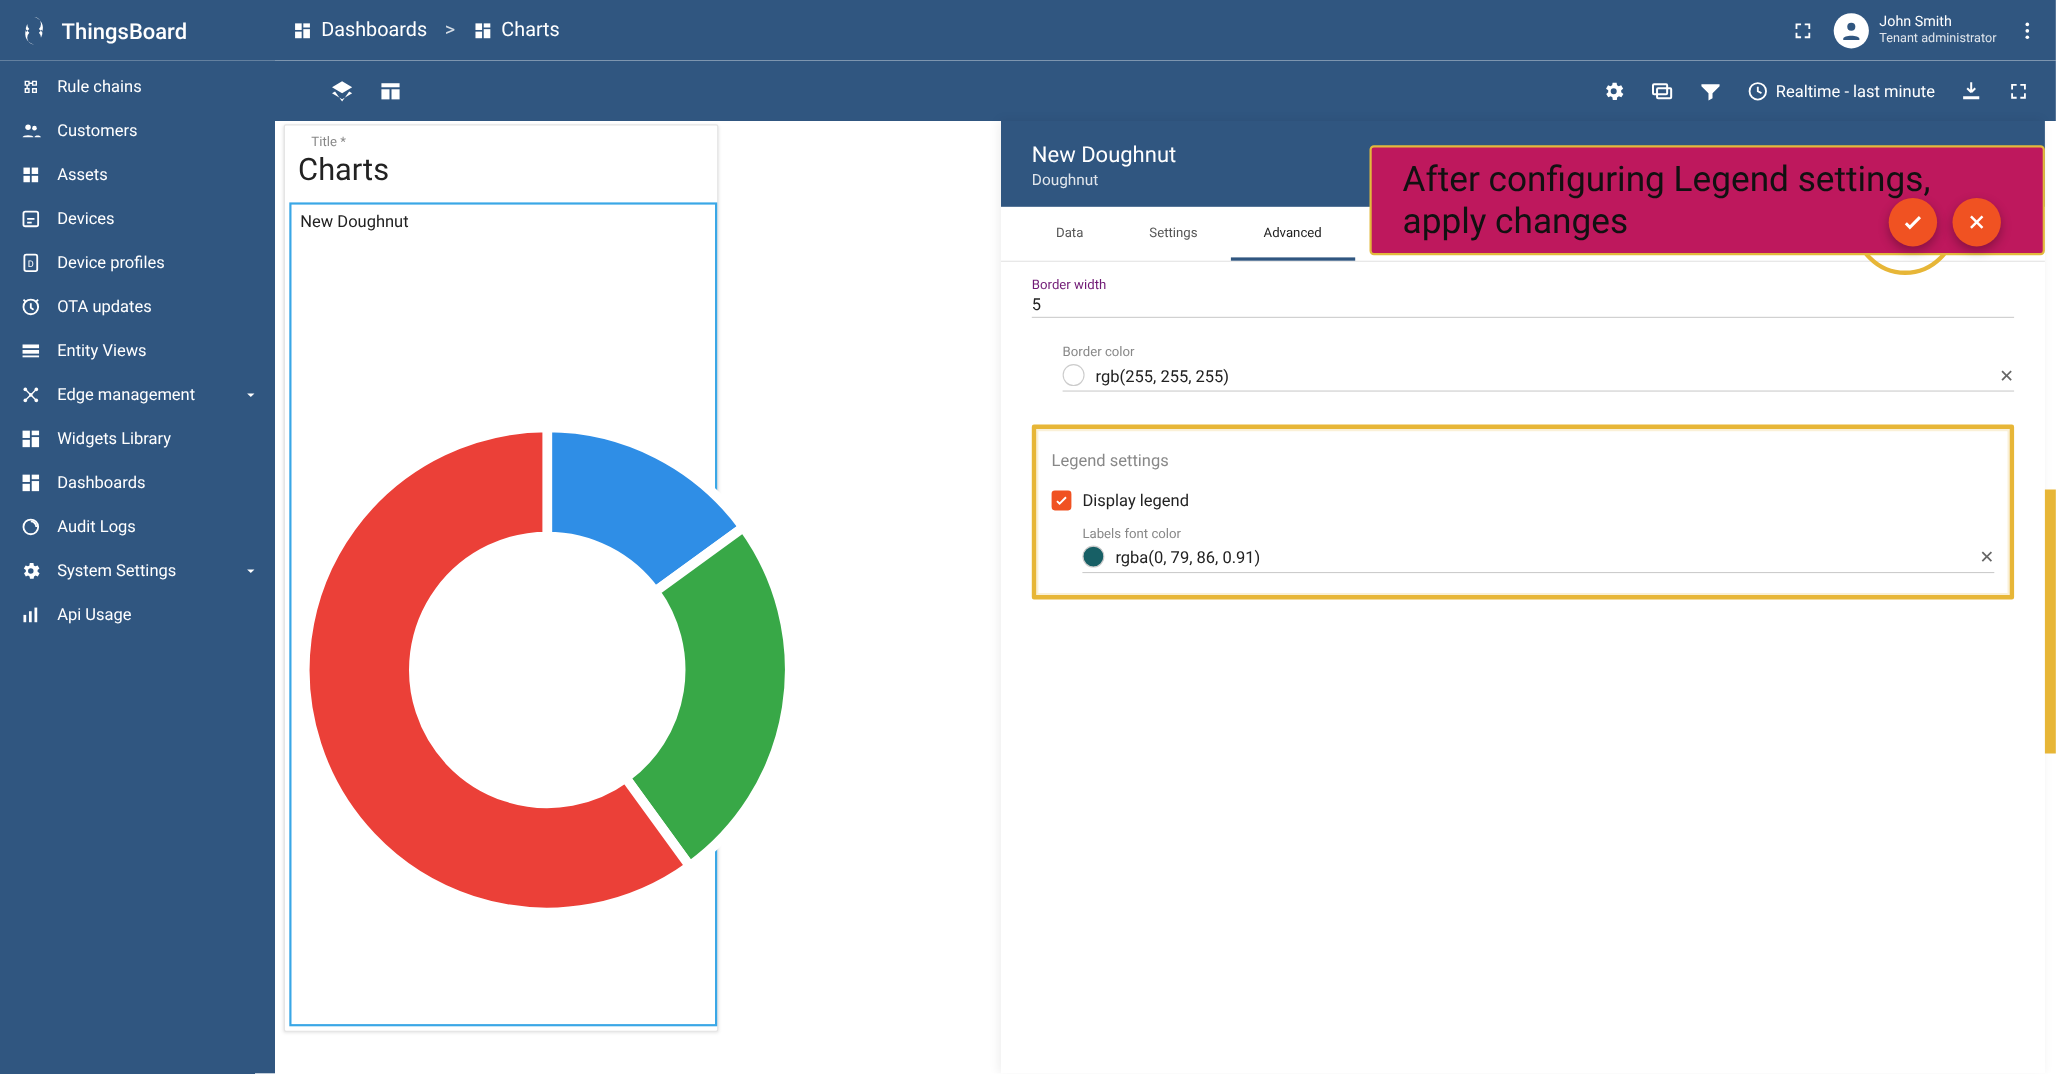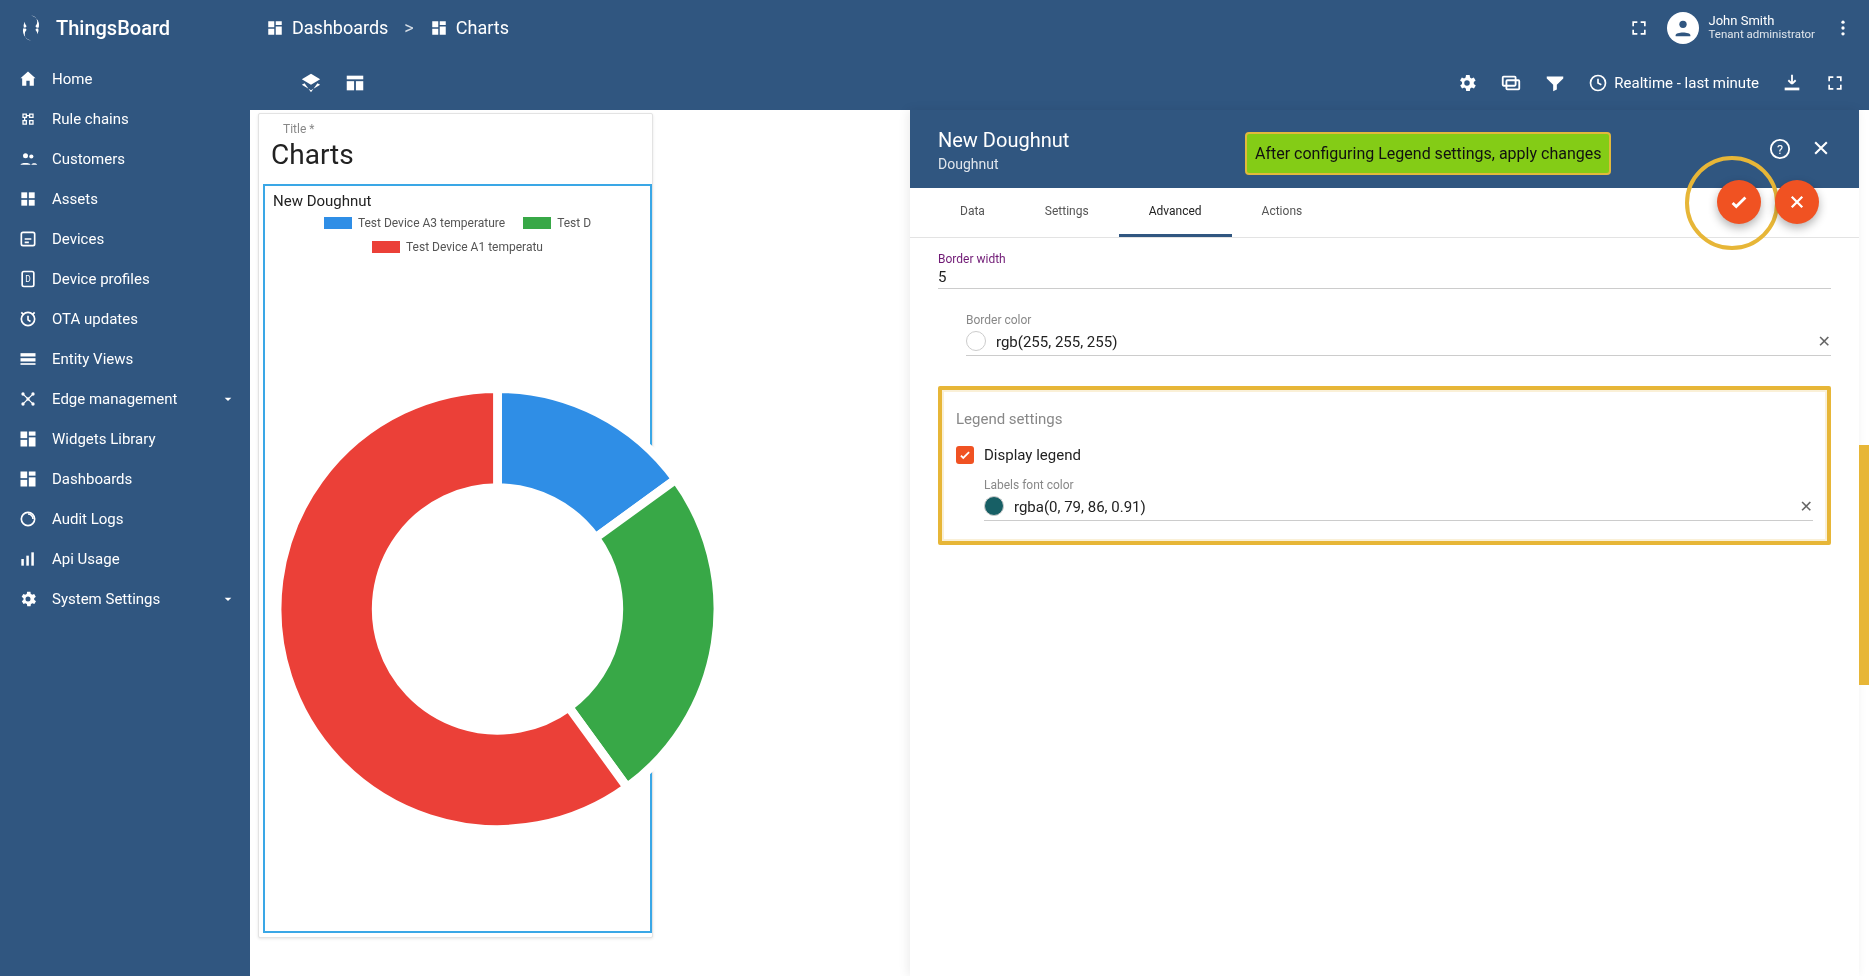--- a/index.html
+++ b/index.html
@@ -55,21 +55,21 @@
 
 
 .panel { position:absolute; left:660px; right:10px; top:55px; bottom:0; background:#fff; box-shadow:-2px 0 10px rgba(0,0,0,.08); display:flex; flex-direction:column; }
 .panel-head { background:#305680; color:#fff; padding:18px 28px 16px; position:relative; }
 .panel-title { font-size:20px; font-weight:400; margin-bottom:4px; }
 .panel-sub { font-size:14px; opacity:.85; }
 .panel-help { position:absolute; right:68px; top:28px; cursor:pointer; }
 .panel-close { position:absolute; right:28px; top:28px; cursor:pointer; }
 
 
-.callout-box { position:absolute; left:335px; top:22px; background:#84cc16; color:#111; border:2px solid #e2b93c; border-radius:4px; padding:10px 8px; font-size:16px; z-index:6; }
+.callout-box { position:absolute; left:335px; top:22px; background:#be185d; color:#111; border:2px solid #e2b93c; border-radius:4px; padding:10px 28px; font-size:32px; z-index:6; }
 .ring { position:absolute; right:80px; top:46px; width:94px; height:94px; border:4px solid #e7b637; border-radius:50%; z-index:5; }
 
 .fab { position:absolute; width:44px; height:44px; border-radius:50%; background:#f05222; display:flex; align-items:center; justify-content:center; box-shadow:0 4px 10px rgba(0,0,0,.3); cursor:pointer; z-index:6; }
 .fab-apply { right:98px; top:70px; }
 .fab-cancel { right:40px; top:70px; }
 
 
 .tabs { display:flex; border-bottom:1px solid #e3e3e3; padding:0 20px; }
 .tab { padding:16px 30px; font-size:12px; color:#555; cursor:pointer; }
 .tab.active { color:#222; border-bottom:3px solid #305680; }
@@ -155,28 +155,20 @@
     </span>
   </div>
 </div>
 
 <div class="body">
 
   <div class="sidebar" id="sidebar">
       <div class="nav-item">
         <span class="nav-icon">
           <svg width="20" height="20" viewBox="0 0 24 24" fill="#fff">
-            <path d="M12 3 3 11h2v9h5v-6h4v6h5v-9h2z"></path>
-          </svg>
-        </span>
-        <span>Home</span>
-      </div>
-      <div class="nav-item">
-        <span class="nav-icon">
-          <svg width="20" height="20" viewBox="0 0 24 24" fill="#fff">
             <path d="M6 6h4v4H6zm8 0h4v4h-4zM6 14h4v4H6zm8 0h4v4h-4zM10 8h4M8 10v4" stroke="#fff" stroke-width="1.5" fill="none"></path>
           </svg>
         </span>
         <span>Rule chains</span>
       </div>
       <div class="nav-item">
         <span class="nav-icon">
           <svg width="20" height="20" viewBox="0 0 24 24" fill="#fff">
             <circle cx="9" cy="8" r="3"></circle>
             <circle cx="16" cy="9" r="2.5"></circle>
@@ -279,39 +271,39 @@
           <svg width="20" height="20" viewBox="0 0 24 24" fill="#fff">
             <circle cx="12" cy="12" r="8" fill="none" stroke="#fff" stroke-width="2"></circle>
             <path d="M12 6a6 6 0 0 1 6 6" stroke="#fff" stroke-width="2" fill="none"></path>
           </svg>
         </span>
         <span>Audit Logs</span>
       </div>
       <div class="nav-item">
         <span class="nav-icon">
           <svg width="20" height="20" viewBox="0 0 24 24" fill="#fff">
-            <rect x="4" y="12" width="3" height="8"></rect>
-            <rect x="10" y="8" width="3" height="12"></rect>
-            <rect x="16" y="4" width="3" height="16"></rect>
-          </svg>
-        </span>
-        <span>Api Usage</span>
-      </div>
-      <div class="nav-item">
-        <span class="nav-icon">
-          <svg width="20" height="20" viewBox="0 0 24 24" fill="#fff">
             <path d="M19.4 13a7.5 7.5 0 0 0 0-2l2-1.6-2-3.4-2.4 1a7.3 7.3 0 0 0-1.7-1l-.4-2.6h-4l-.4 2.6a7.3 7.3 0 0 0-1.7 1l-2.4-1-2 3.4L6.6 11a7.5 7.5 0 0 0 0 2l-2 1.6 2 3.4 2.4-1a7.3 7.3 0 0 0 1.7 1l.4 2.6h4l.4-2.6a7.3 7.3 0 0 0 1.7-1l2.4 1 2-3.4zM12 15a3 3 0 1 1 0-6 3 3 0 0 1 0 6z"></path>
           </svg>
         </span>
         <span>System Settings</span>
         <span class="chev">
           <svg width="16" height="16" viewBox="0 0 24 24" fill="#fff">
             <path d="M7 10l5 5 5-5z"></path>
           </svg>
         </span>
+      </div>
+      <div class="nav-item">
+        <span class="nav-icon">
+          <svg width="20" height="20" viewBox="0 0 24 24" fill="#fff">
+            <rect x="4" y="12" width="3" height="8"></rect>
+            <rect x="10" y="8" width="3" height="12"></rect>
+            <rect x="16" y="4" width="3" height="16"></rect>
+          </svg>
+        </span>
+        <span>Api Usage</span>
       </div>
     </div>
 
   <div class="main">
     <div class="dash-toolbar">
       <div class="left-icons">
         <span class="icon-btn">
           <svg width="22" height="22" viewBox="0 0 24 24" fill="#fff">
               <path d="M12 2 2 8l10 6 10-6zM2 14l10 6 10-6-3-1.8L12 22 5 12.2z"></path>
             </svg>
@@ -360,34 +352,20 @@
             </svg>
         </span>
       </div>
     </div>
 
     <div class="widget-card">
       <span class="title-label">Title *</span>
       <span class="title-value">Charts</span>
       <div class="widget-inner">
         <div class="widget-name">New Doughnut</div>
-        <div class="legend" id="legend">
-            <span class="legend-item">
-              <span class="swatch" style="background:#2f8ee6"></span>
-              <span>Test Device A3 temperature</span>
-            </span>
-            <span class="legend-item">
-              <span class="swatch" style="background:#38a847"></span>
-              <span>Test D</span>
-            </span>
-            <span class="legend-item">
-              <span class="swatch" style="background:#eb4038"></span>
-              <span>Test Device A1 temperatu</span>
-            </span>
-          </div>
         <div class="chart-wrap">
           <svg id="donut" width="600" height="600" viewBox="-110 -110 220 220">
               <path d="M 6.123233995736766e-15 -100 A 100 100 0 0 1 80.90169943749474 -58.778525229247315 L 44.495934690622114 -32.328188876086024 A 55.00000000000001 55.00000000000001 0 0 0 3.3677786976552217e-15 -55.00000000000001 Z" fill="#2f8ee6" stroke="#fff" stroke-width="4"></path>
               <path d="M 80.90169943749474 -58.778525229247315 A 100 100 0 0 1 58.778525229247315 80.90169943749474 L 32.328188876086024 44.495934690622114 A 55.00000000000001 55.00000000000001 0 0 0 44.495934690622114 -32.328188876086024 Z" fill="#38a847" stroke="#fff" stroke-width="4"></path>
               <path d="M 58.778525229247315 80.90169943749474 A 100 100 0 1 1 -1.8369701987210297e-14 -100 L -1.0103336092965664e-14 -55.00000000000001 A 55.00000000000001 55.00000000000001 0 1 0 32.328188876086024 44.495934690622114 Z" fill="#eb4038" stroke="#fff" stroke-width="4"></path>
             </svg>
         </div>
       </div>
     </div>
 

